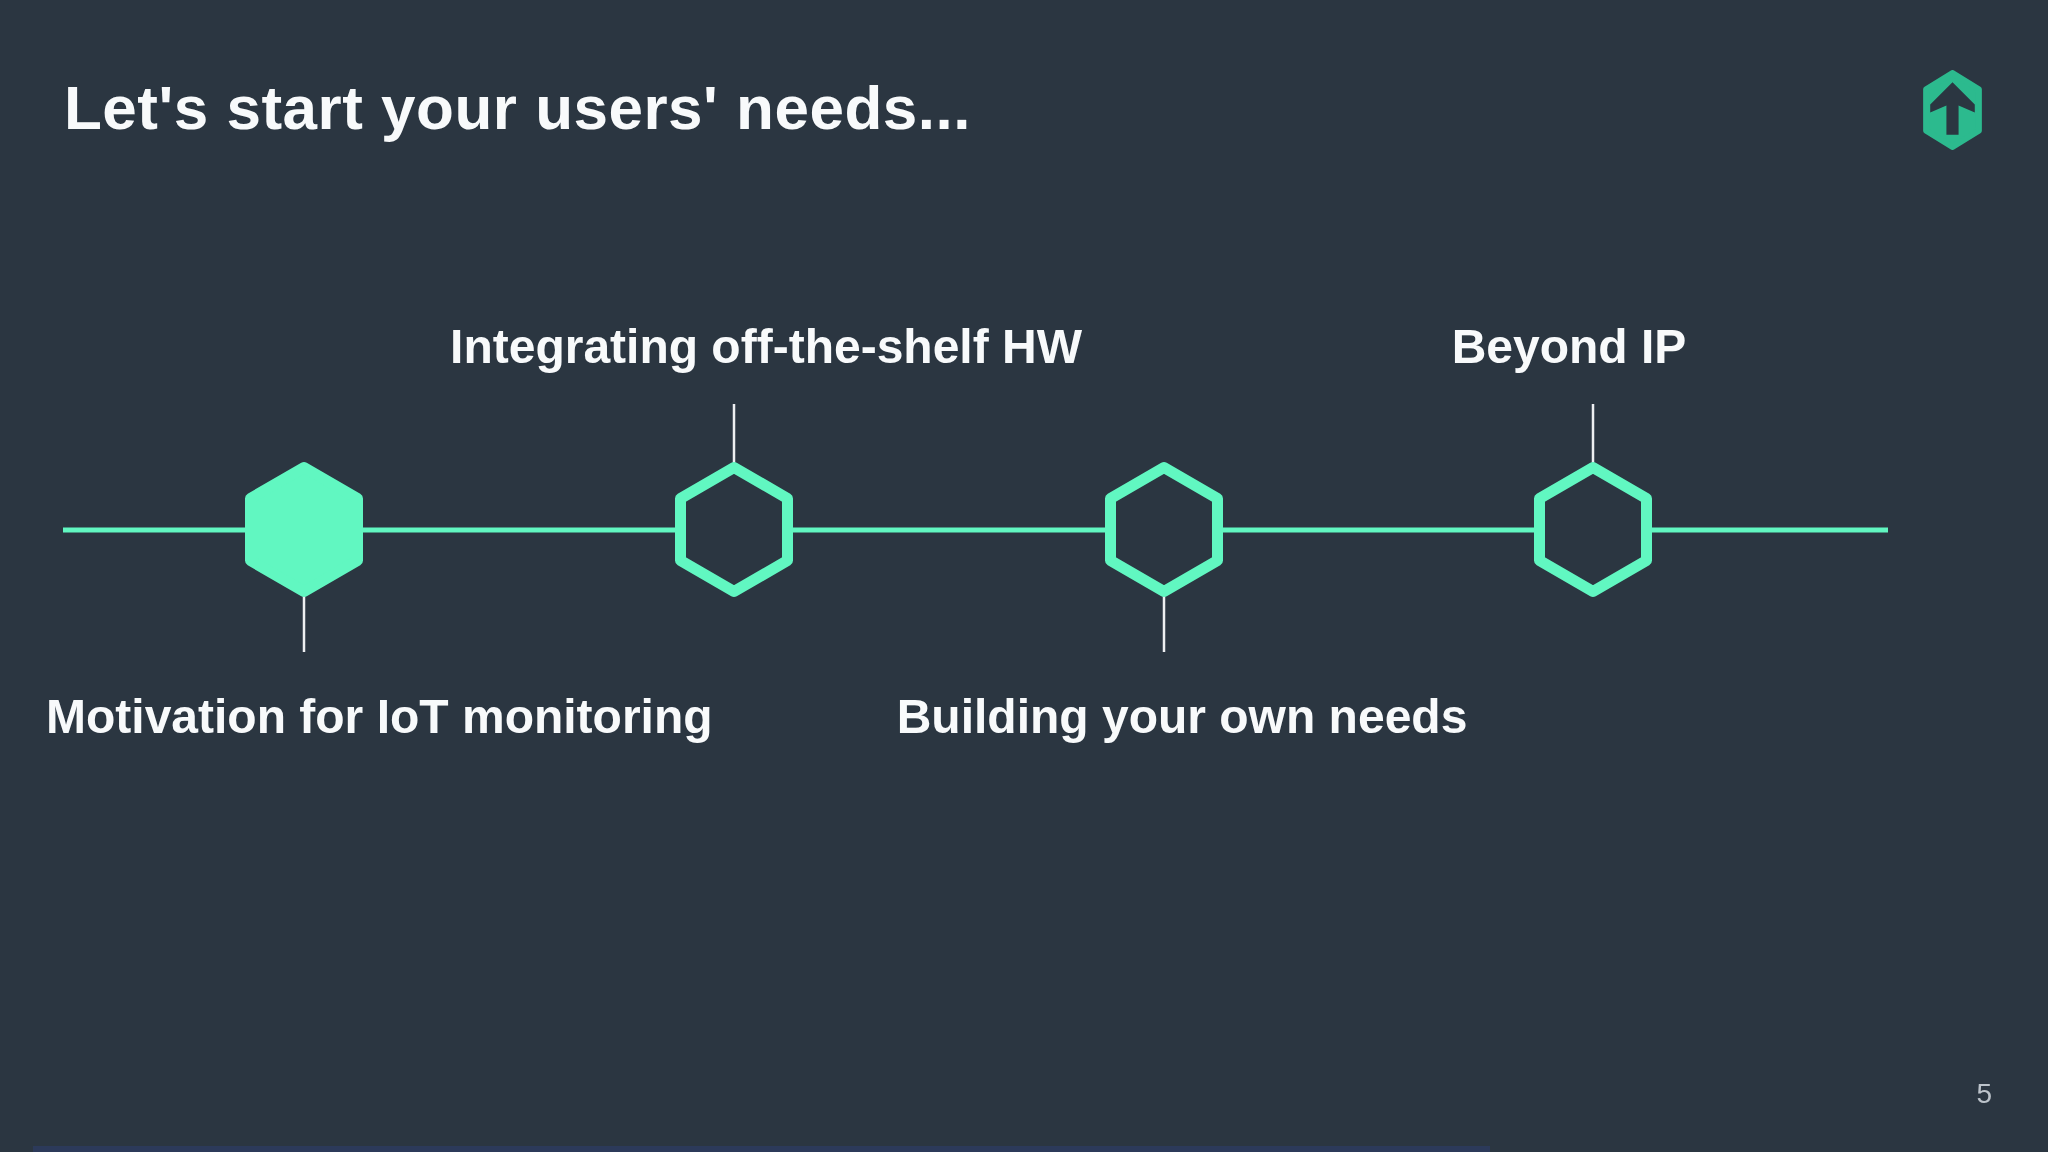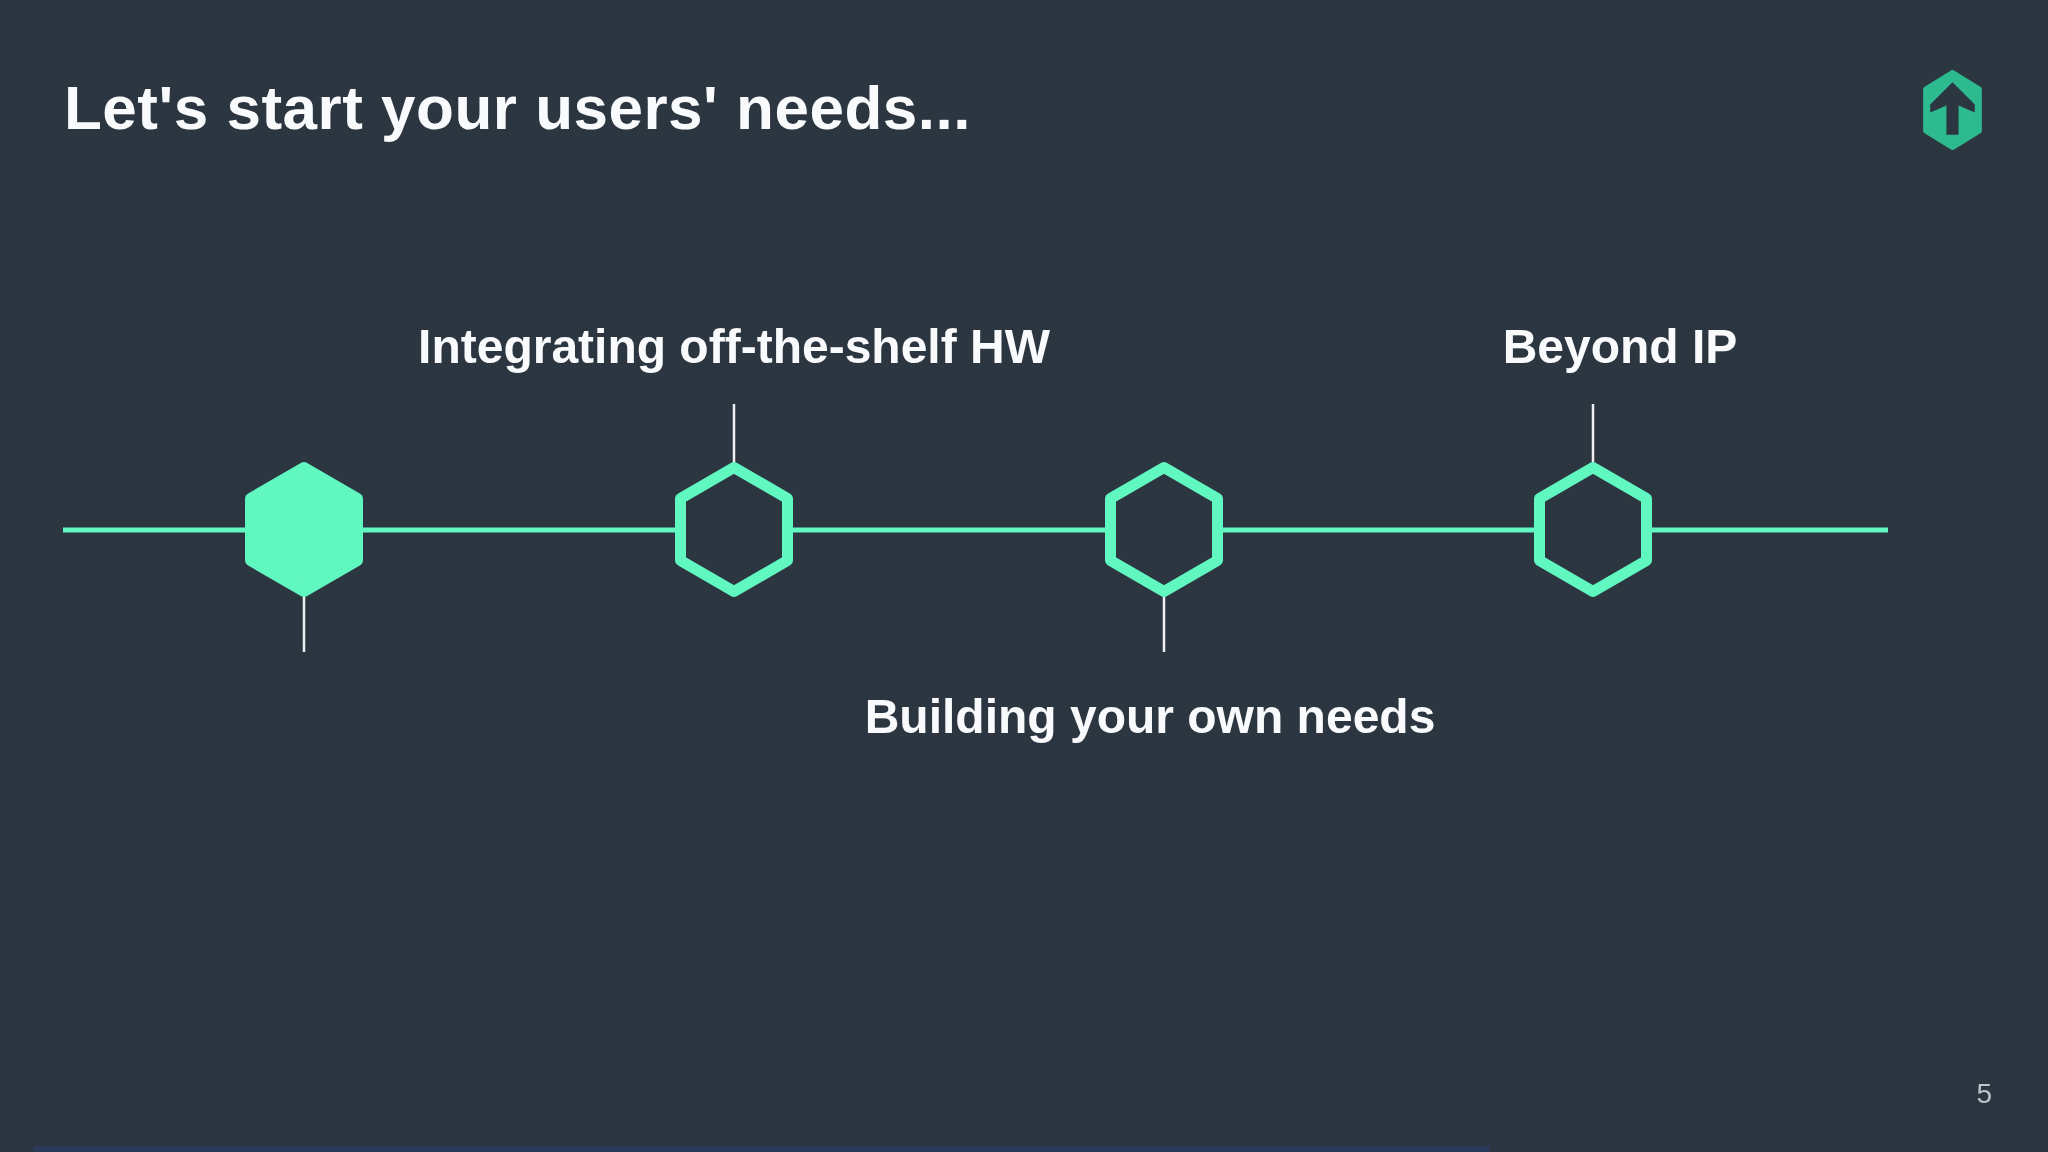--- a/index.html
+++ b/index.html
@@ -64,27 +64,27 @@
   }
   .hex.filled{fill:var(--accent-green);}
   .milestone-label{
     position:absolute;
     font-size:48px;
     font-weight:700;
     color:var(--text-white);
     white-space:nowrap;
     line-height:58px;
   }
-  .milestone-label.centered{transform:translateX(-50%);}
+  .milestone-label.centered{transform:translateX(-50%);margin-left:32px;}
   .label-above{top:318px;}
   .label-below{top:688px;}
   .pos-m1{left:46px;}
   .pos-m2{left:734px;}
   .pos-m3{left:1150px;}
-  .pos-m4{left:1620px;text-align:right;}
+  .pos-m4{left:1537px;text-align:right;}
   .page-number{
     position:absolute;
     top:1078px;right:56px;
     font-size:28px;
     color:var(--page-number-color);
   }
   .bottom-bar{
     position:absolute;
     left:33px;bottom:0;
     width:1457px;height:6px;
@@ -110,20 +110,21 @@
     <line class="tick" x1="734" y1="404" x2="734" y2="463"></line>
     <line class="tick" x1="1164" y1="596" x2="1164" y2="652"></line>
     <line class="tick" x1="1593" y1="404" x2="1593" y2="463"></line>
 
     <polygon class="hex filled" points="304,467.5 357.5,498.5 357.5,560.5 304,591.5 250.5,560.5 250.5,498.5"></polygon>
     <polygon class="hex" points="734,467.5 787.5,498.5 787.5,560.5 734,591.5 680.5,560.5 680.5,498.5"></polygon>
     <polygon class="hex" points="1164,467.5 1217.5,498.5 1217.5,560.5 1164,591.5 1110.5,560.5 1110.5,498.5"></polygon>
     <polygon class="hex" points="1593,467.5 1646.5,498.5 1646.5,560.5 1593,591.5 1539.5,560.5 1539.5,498.5"></polygon>
   </svg>
 
+  <div class="milestone-label label-below pos-m1">Motivation for IoT monitoring</div>
   <div class="milestone-label label-above centered pos-m2">Integrating off-the-shelf HW</div>
   <div class="milestone-label label-below centered pos-m3">Building your own needs</div>
   <div class="milestone-label label-above centered pos-m4">Beyond IP</div>
 
   <div class="page-number">5</div>
 
   <div class="bottom-bar"></div>
 
 </div>
 

